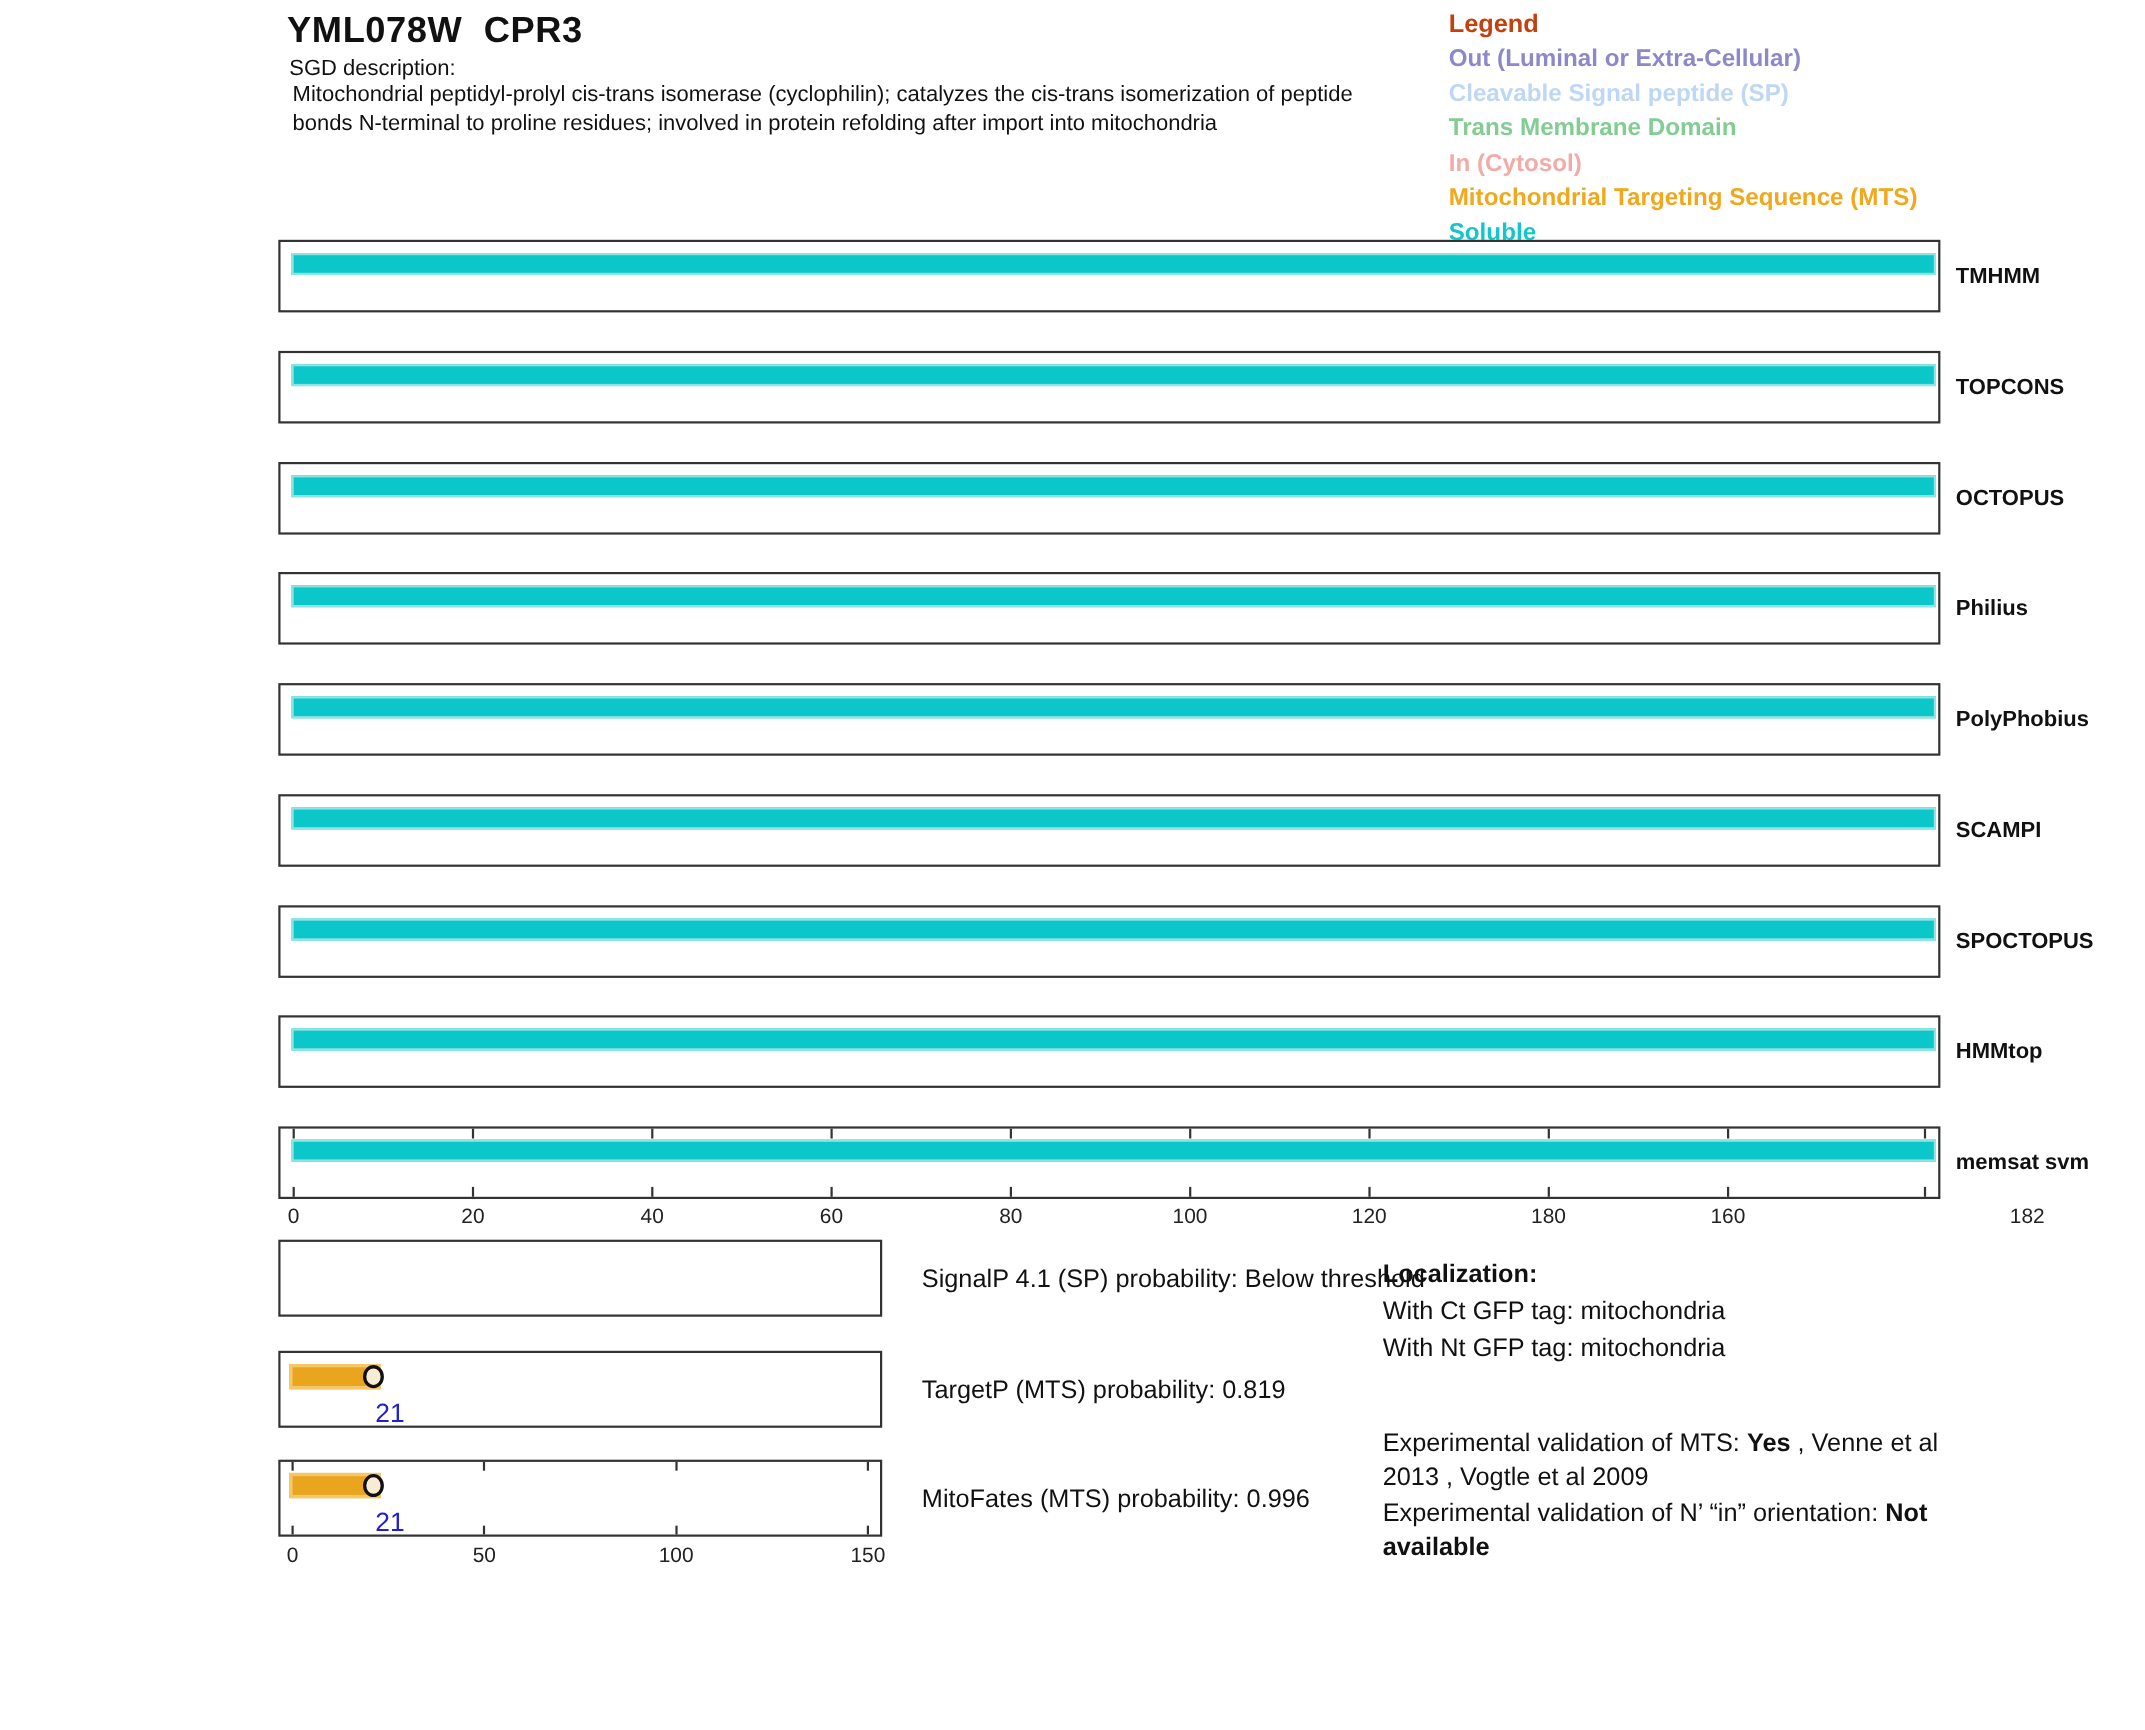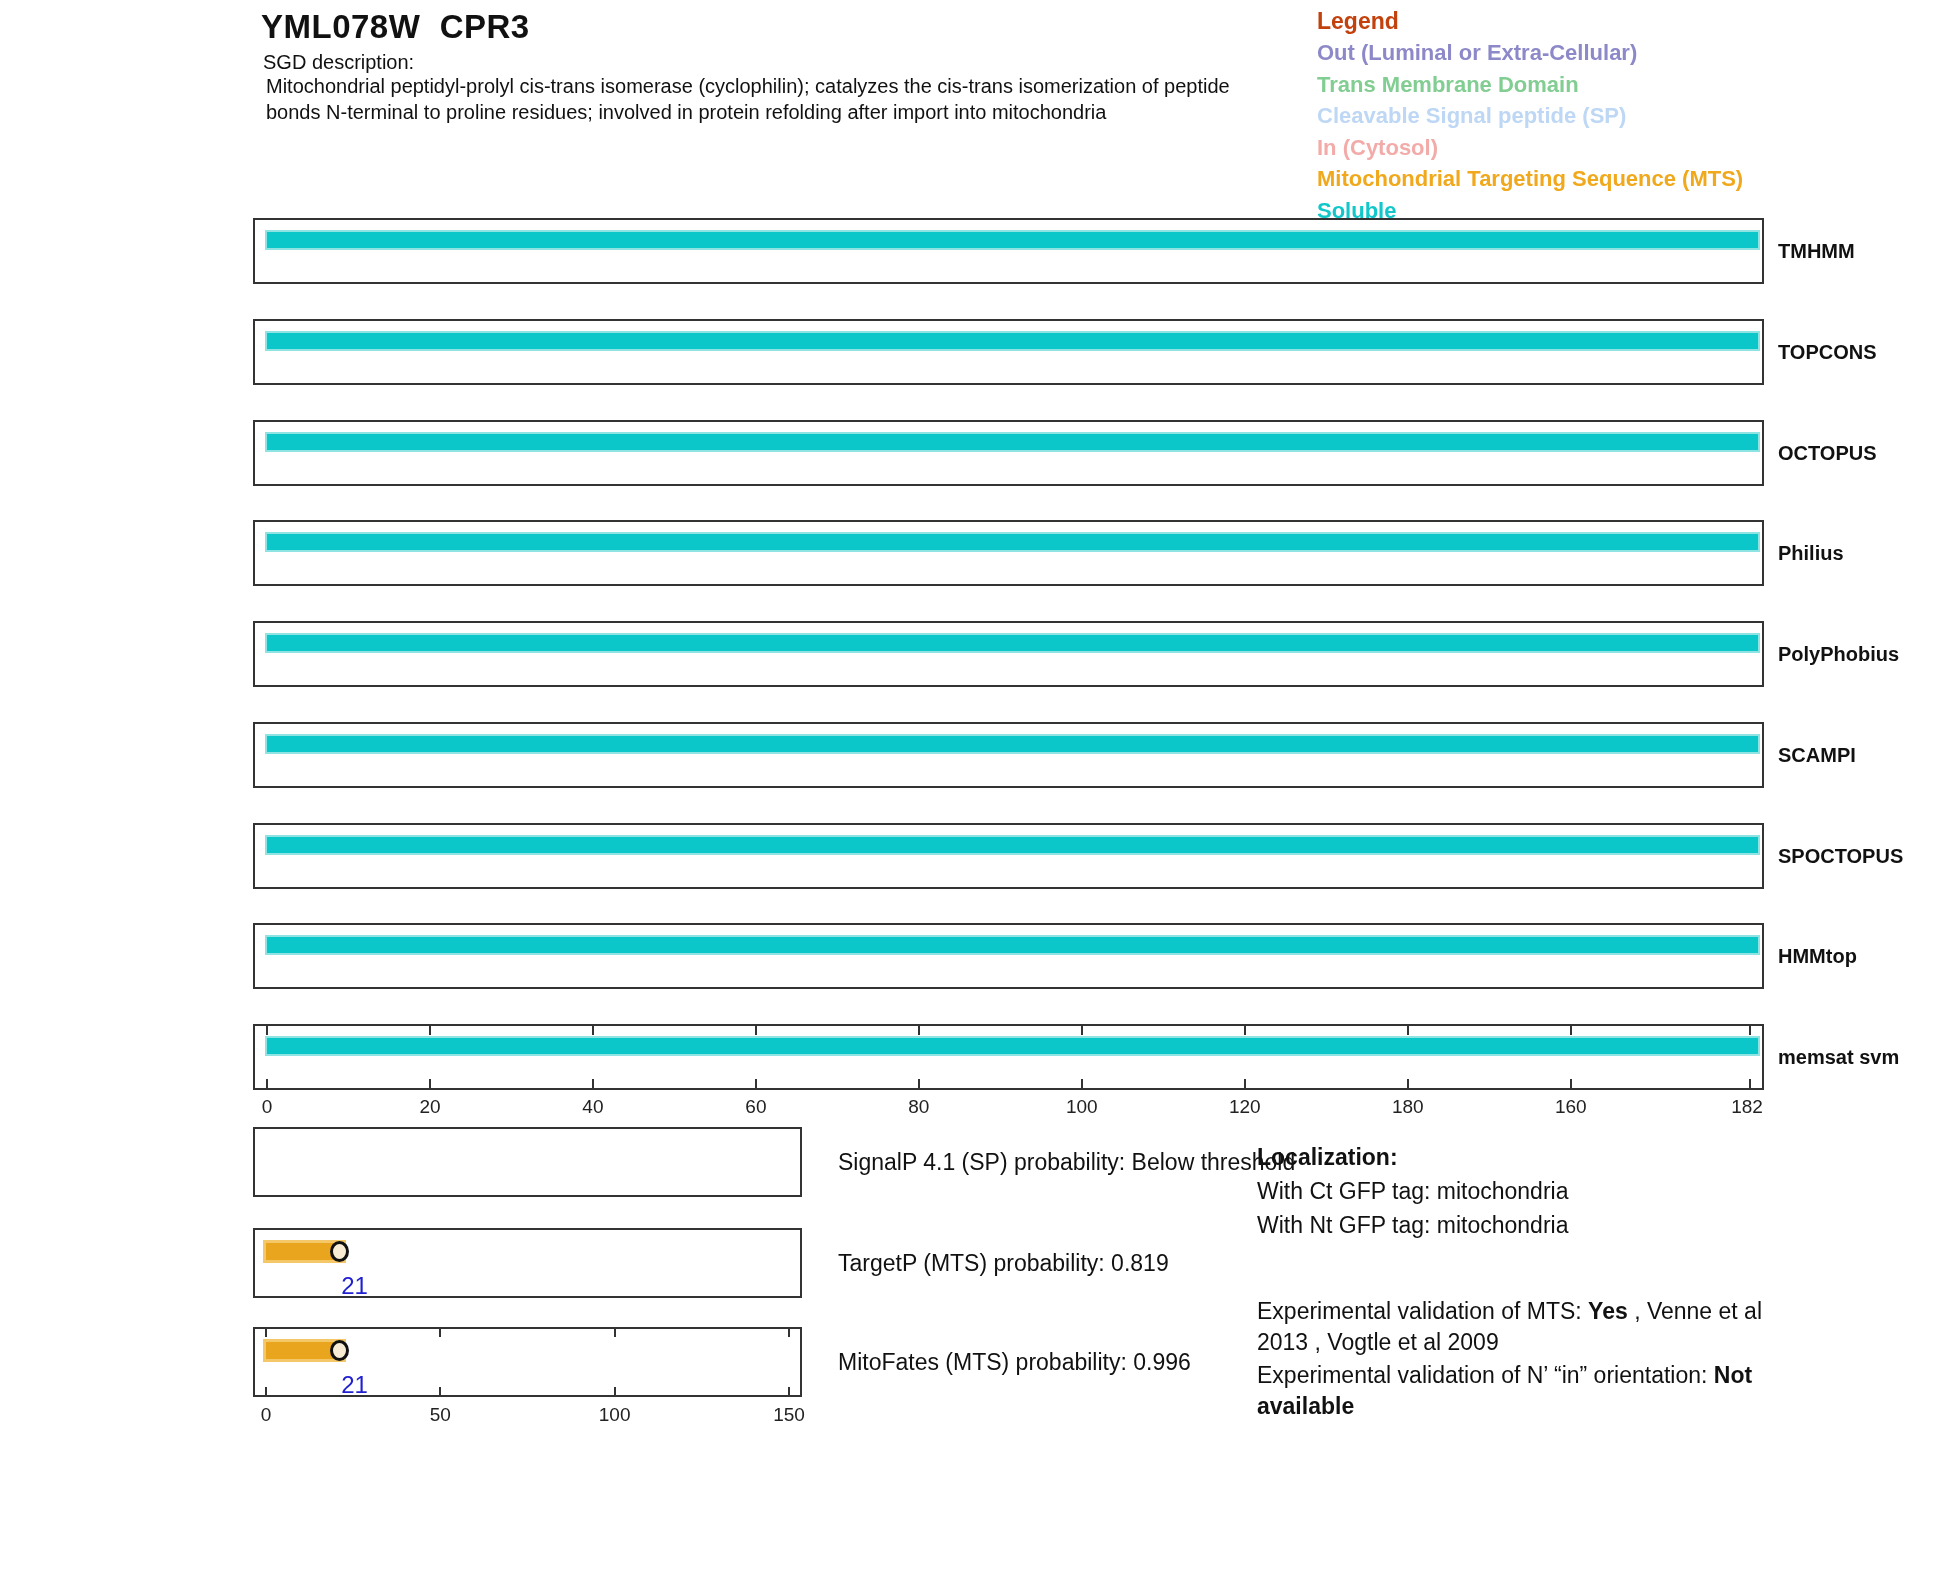--- a/index.html
+++ b/index.html
@@ -40,22 +40,22 @@
 <div id="page">
   <div class="abs" id="title">YML078W  CPR3</div>
   <div class="abs" id="sgd-label">SGD description:</div>
   <div class="abs desc-line" id="desc1">Mitochondrial peptidyl-prolyl cis-trans isomerase (cyclophilin); catalyzes the cis-trans isomerization of peptide</div>
   <div class="abs desc-line" id="desc2">bonds N-terminal to proline residues; involved in protein refolding after import into mitochondria</div>
 
   <div class="abs" id="legend">
     <div class="legend-title">Legend</div>
 
   <div class="legend-item" style="color: rgb(141, 137, 201);">Out (Luminal or Extra-Cellular)</div>
+      <div class="legend-item" style="color: rgb(189, 215, 244);">Cleavable Signal peptide (SP)</div>
       <div class="legend-item" style="color: rgb(130, 205, 146);">Trans Membrane Domain</div>
-      <div class="legend-item" style="color: rgb(189, 215, 244);">Cleavable Signal peptide (SP)</div>
       <div class="legend-item" style="color: rgb(242, 171, 168);">In (Cytosol)</div>
       <div class="legend-item" style="color: rgb(240, 168, 28);">Mitochondrial Targeting Sequence (MTS)</div>
       <div class="legend-item" style="color: rgb(18, 199, 201);">Soluble</div>
     </div>
 
   <div id="figure">
       <div class="box" style="position: absolute; left: 253px; top: 218px; width: 1511px; height: 66px;"></div>
       <div class="bar cyan" style="position: absolute; left: 265px; top: 230px; width: 1491.18px; height: 16px; background: rgb(11, 199, 201);"></div>
       <div class="track-label" style="position: absolute; top: 240px;">TMHMM</div>
       <div class="box" style="position: absolute; left: 253px; top: 319px; width: 1511px; height: 66px;"></div>
@@ -104,21 +104,21 @@
       <div class="tick" style="position: absolute; left: 1243.82px; top: 1079px; height: 9px;"></div>
       <div class="axis-label" style="position: absolute; left: 1244.82px; top: 1096px;">120</div>
       <div class="tick" style="position: absolute; left: 1406.79px; top: 1026px; height: 9px;"></div>
       <div class="tick" style="position: absolute; left: 1406.79px; top: 1079px; height: 9px;"></div>
       <div class="axis-label" style="position: absolute; left: 1407.79px; top: 1096px;">180</div>
       <div class="tick" style="position: absolute; left: 1569.76px; top: 1026px; height: 9px;"></div>
       <div class="tick" style="position: absolute; left: 1569.76px; top: 1079px; height: 9px;"></div>
       <div class="axis-label" style="position: absolute; left: 1570.76px; top: 1096px;">160</div>
       <div class="tick" style="position: absolute; left: 1749.03px; top: 1026px; height: 9px;"></div>
       <div class="tick" style="position: absolute; left: 1749.03px; top: 1079px; height: 9px;"></div>
-      <div class="axis-label" style="position: absolute; left: 1747px; top: 1096px;">182</div>
+      <div class="axis-label" style="position: absolute; left: 1843px; top: 1096px;">182</div>
       <div class="box" style="position: absolute; left: 253px; top: 1127px; width: 549px; height: 70px;"></div>
       <div class="panel-text" style="position: absolute; top: 1149px;">SignalP 4.1 (SP) probability: Below threshold</div>
       <div class="box" style="position: absolute; left: 253px; top: 1228px; width: 549px; height: 70px;"></div>
       <div class="bar orange" style="position: absolute; left: 263px; top: 1240px; width: 76.7074px; height: 17px; background: rgb(233, 165, 30);"></div>
       <div class="cleave-line" style="position: absolute; left: 338.221px; top: 1259px; height: 37px; background: none;"></div>
       <div class="circle-marker" style="position: absolute; left: 330.221px; top: 1241px;"></div>
       <div class="cleave-label" style="position: absolute; left: 341.221px; top: 1274px; color: rgb(32, 32, 208);">21</div>
       <div class="panel-text" style="position: absolute; top: 1250px;">TargetP (MTS) probability: 0.819</div>
       <div class="box" style="position: absolute; left: 253px; top: 1327px; width: 549px; height: 70px;"></div>
       <div class="bar orange" style="position: absolute; left: 263px; top: 1339px; width: 76.7074px; height: 17px; background: rgb(233, 165, 30);"></div>

